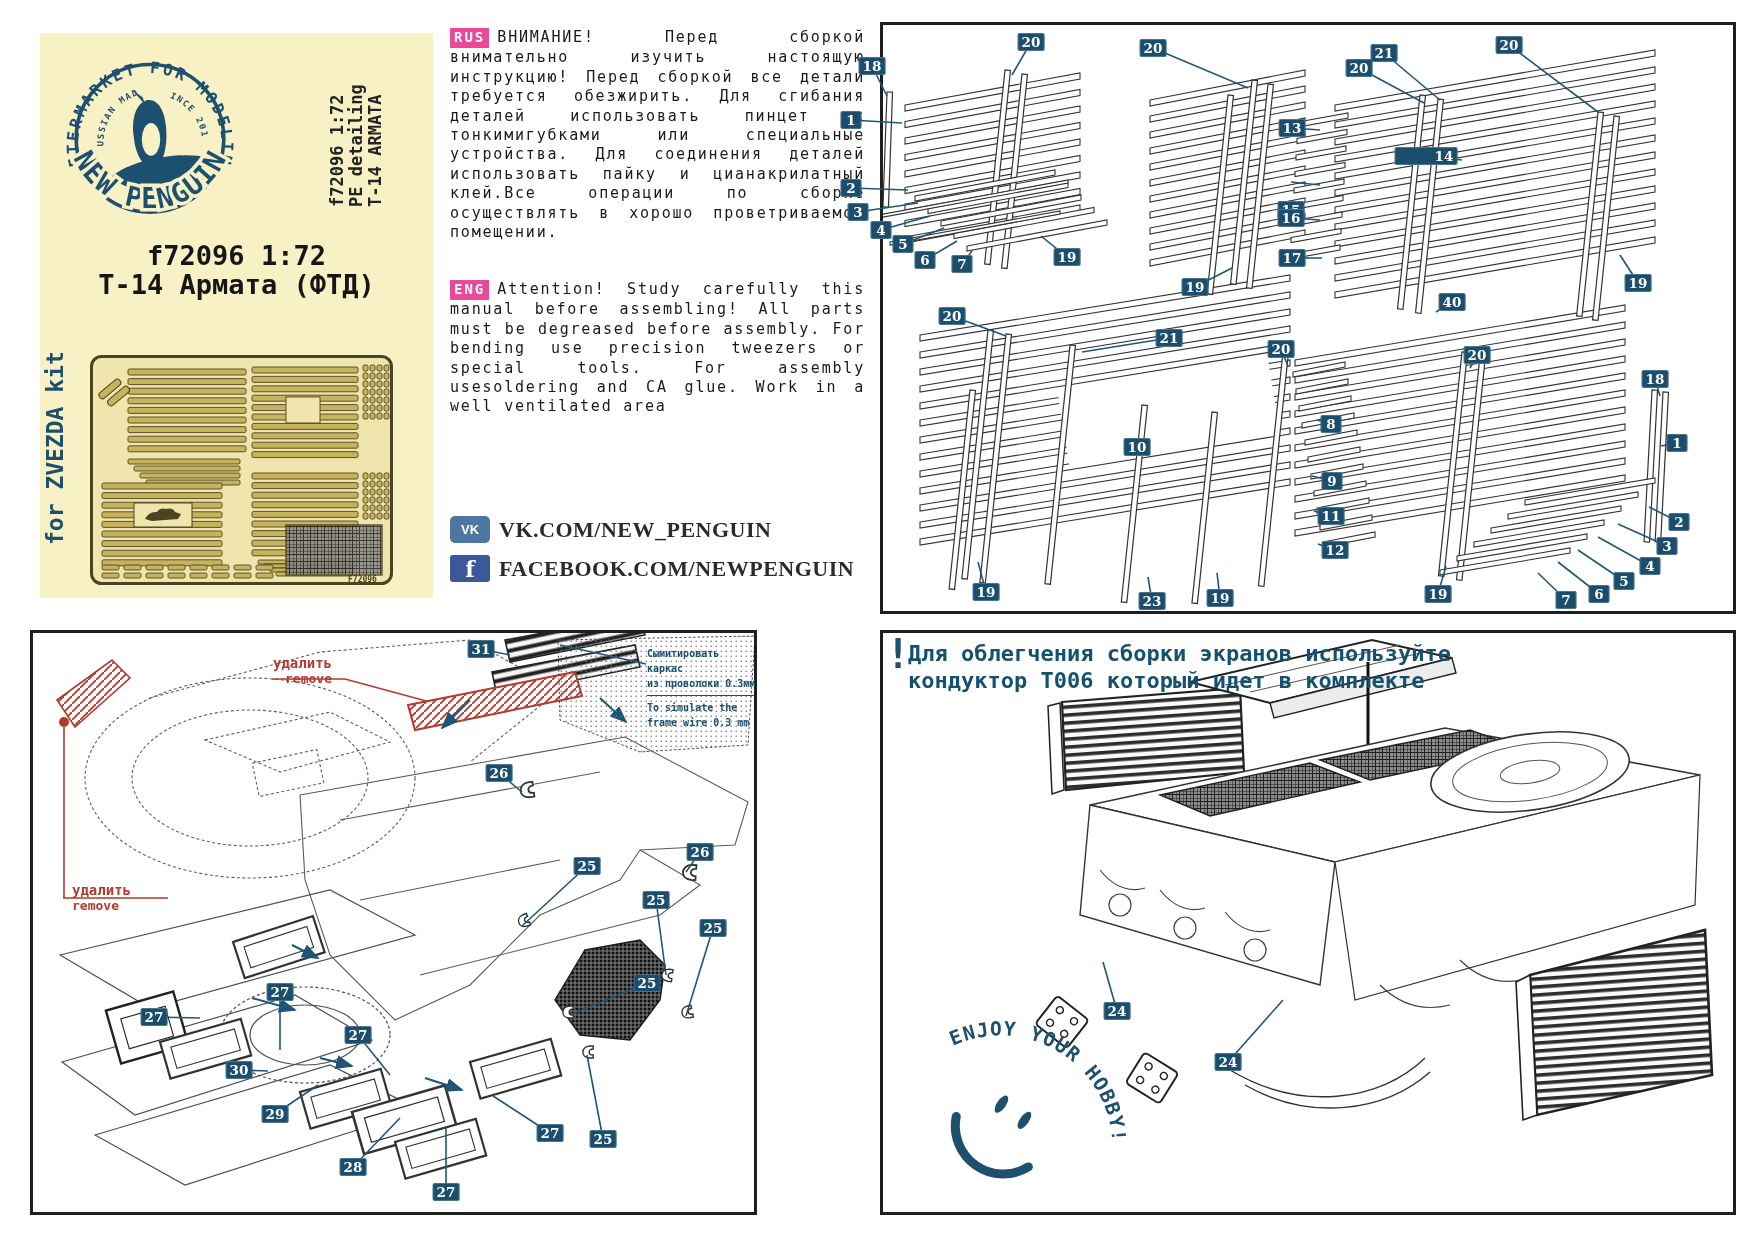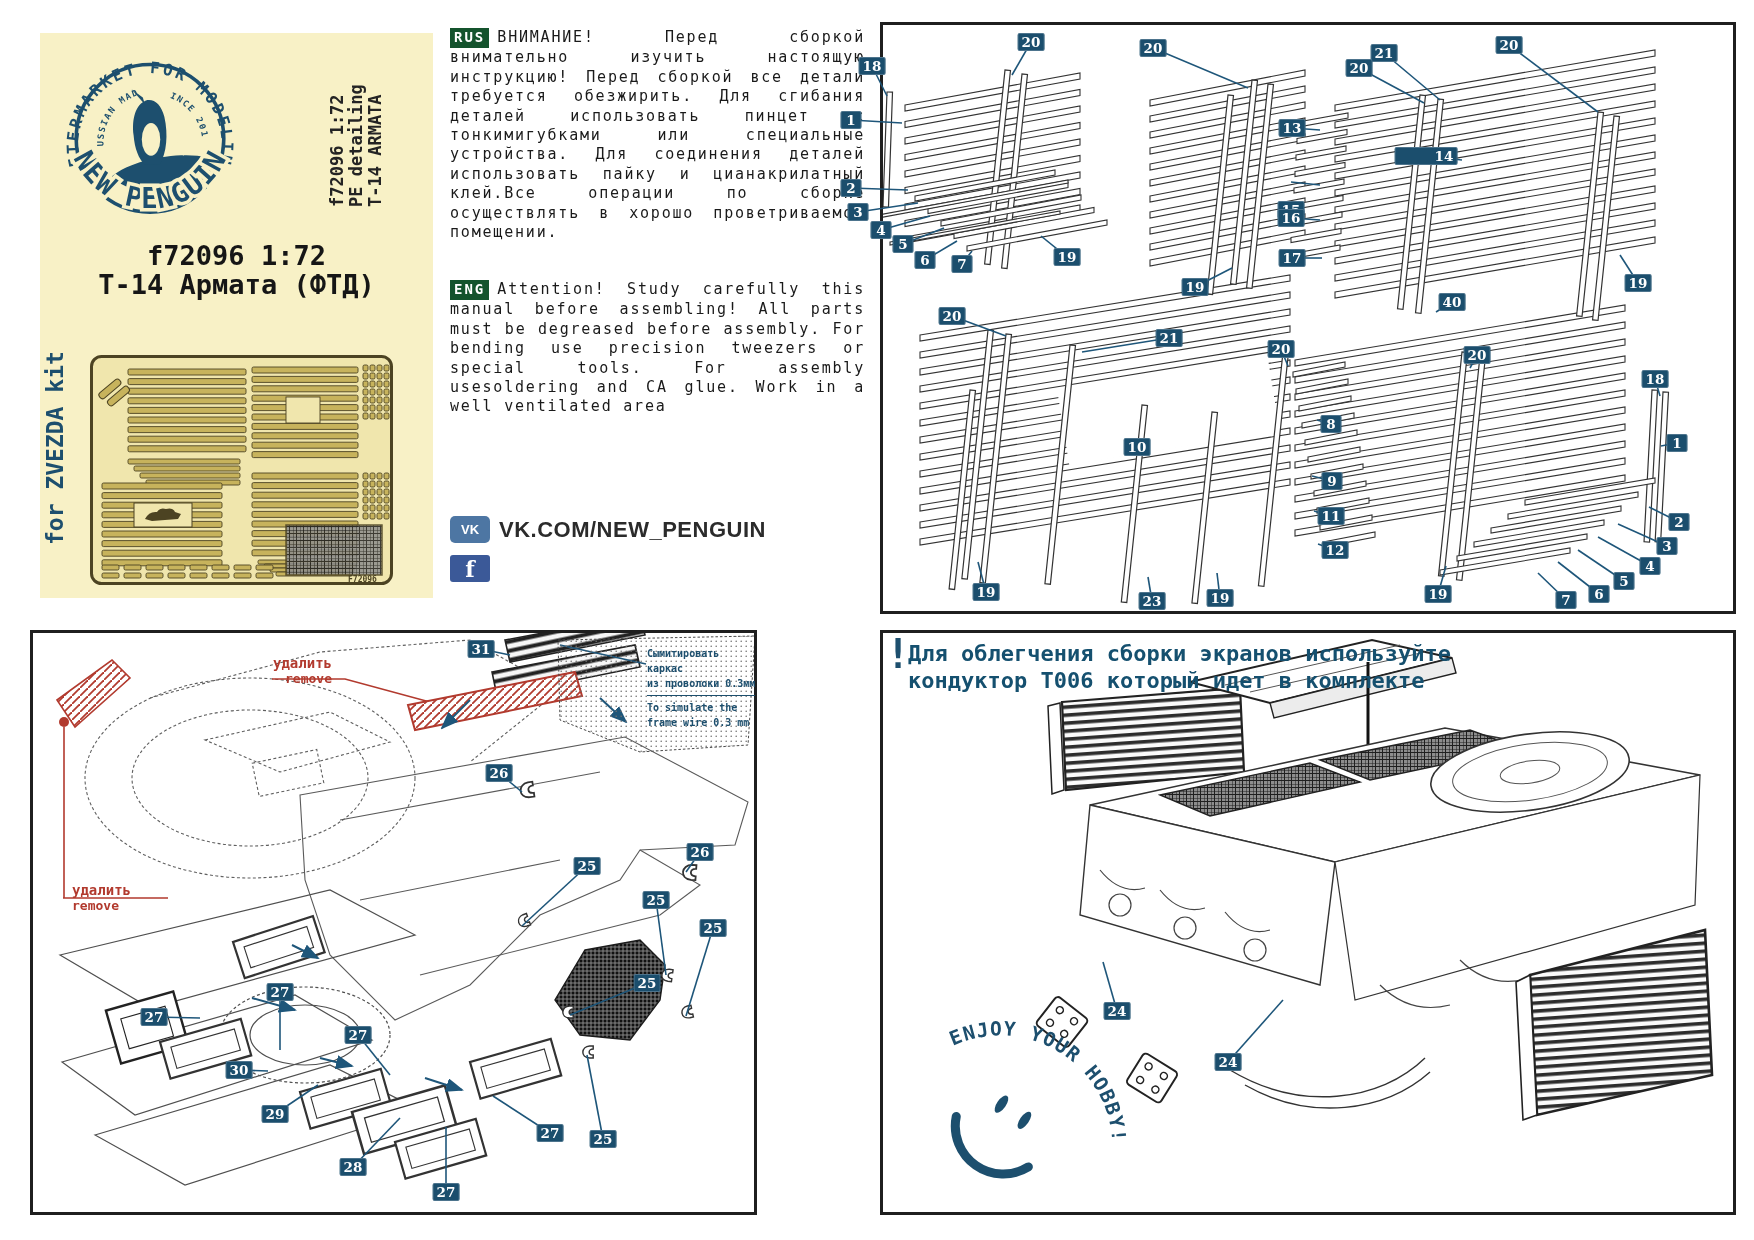--- a/index.html
+++ b/index.html
@@ -19,32 +19,32 @@
     transform:rotate(-90deg);transform-origin:center;font-size:17px;line-height:19px;
     font-weight:bold;color:#242424;white-space:nowrap;}
   #for-kit{position:absolute;left:-80px;top:404px;width:190px;height:26px;
     transform:rotate(-90deg);transform-origin:center;font-size:23px;font-weight:bold;
     color:#1d4f6e;white-space:nowrap;text-align:center;}
 
   
   #info{left:450px;top:28px;width:415px;height:570px;}
   .lang-par{font-size:15px;line-height:19.4px;letter-spacing:1.8px;text-align:justify;
     margin:0 0 0 0;color:#1a1a1a;}
-  .lang-badge{display:inline-block;background:#14532d;color:#fff;font-weight:bold;
+  .lang-badge{display:inline-block;background:#ec4899;color:#fff;font-weight:bold;
     font-size:14px;letter-spacing:2px;padding:0 4px 1px 4px;margin-right:8px;}
   #eng-par{position:absolute;top:250px;left:0;width:100%;}
   .social-row{position:absolute;left:0;display:flex;align-items:center;gap:9px;}
   #vk-row{top:488px;} #fb-row{top:527px;}
   .social-icon{width:40px;height:27px;border-radius:5px;color:#fff;display:flex;
     align-items:center;justify-content:center;font-family:"Liberation Sans",sans-serif;
     font-weight:bold;}
   #vk-icon{background:#4d76a3;font-size:13px;}
   #fb-icon{background:#3b5998;border-radius:3px;font-size:22px;font-family:"DejaVu Serif",serif;
     align-items:flex-end;justify-content:center;line-height:26px;}
-  .social-label{font-family:Liberation Sans, sans-serif;font-weight:bold;font-size:22px;
+  .social-label{font-family:Liberation Serif, serif;font-weight:bold;font-size:22px;
     letter-spacing:0.5px;color:#2b2b2b;}
 
   
   #screens-box{left:880px;top:22px;width:856px;height:592px;}
   #hull-box{left:30px;top:630px;width:727px;height:585px;}
   #tank-box{left:880px;top:630px;width:856px;height:585px;}
 
   
   .chip{position:absolute;transform:translate(-50%,-50%);background:#1b4e6d;color:#fff;
     font-family:"DejaVu Serif",serif;font-weight:bold;font-size:13.5px;line-height:16px;
@@ -305,20 +305,21 @@
 <div id="info" class="panel">
   <p class="lang-par" id="rus-par"><span class="lang-badge">RUS</span><span>ВНИМАНИЕ! Перед сборкой внимательно изучить настоящую инструкцию! Перед сборкой все детали требуется обезжирить. Для сгибания деталей использовать пинцет с тонкимигубками или специальные устройства. Для соединения деталей использовать пайку и цианакрилатный клей.Все операции по сборке осуществлять в хорошо проветриваемом помещении.</span></p>
   <p class="lang-par" id="eng-par" style="position:absolute;top:252px;left:0;width:100%"><span class="lang-badge">ENG</span><span>Attention! Study carefully this manual before assembling! All parts must be degreased before assembly. For bending use precision tweezers or special tools. For assembly usesoldering and CA glue. Work in a well ventilated area</span></p>
 
   <div class="social-row" id="vk-row">
     <div class="social-icon" id="vk-icon">VK</div>
     <div class="social-label">VK.COM/NEW_PENGUIN</div>
   </div>
   <div class="social-row" id="fb-row">
     <div class="social-icon" id="fb-icon">f</div>
+    <div class="social-label">FACEBOOK.COM/NEWPENGUIN</div>
   </div>
 </div>
 
 <div id="screens-box" class="panel boxed">
   <svg id="screens-svg" width="850" height="586" viewBox="883 25 850 586">
       <path d="M905,105 L1080,73 L1080,79 L905,111 Z" fill="#fff" stroke="#333" stroke-width="1.1"></path>
       <path d="M905,121.5 L1080,89.5 L1080,95.5 L905,127.5 Z" fill="#fff" stroke="#333" stroke-width="1.1"></path>
       <path d="M905,138 L1080,106 L1080,112 L905,144 Z" fill="#fff" stroke="#333" stroke-width="1.1"></path>
       <path d="M905,154.5 L1080,122.5 L1080,128.5 L905,160.5 Z" fill="#fff" stroke="#333" stroke-width="1.1"></path>
       <path d="M905,171 L1080,139 L1080,145 L905,177 Z" fill="#fff" stroke="#333" stroke-width="1.1"></path>

